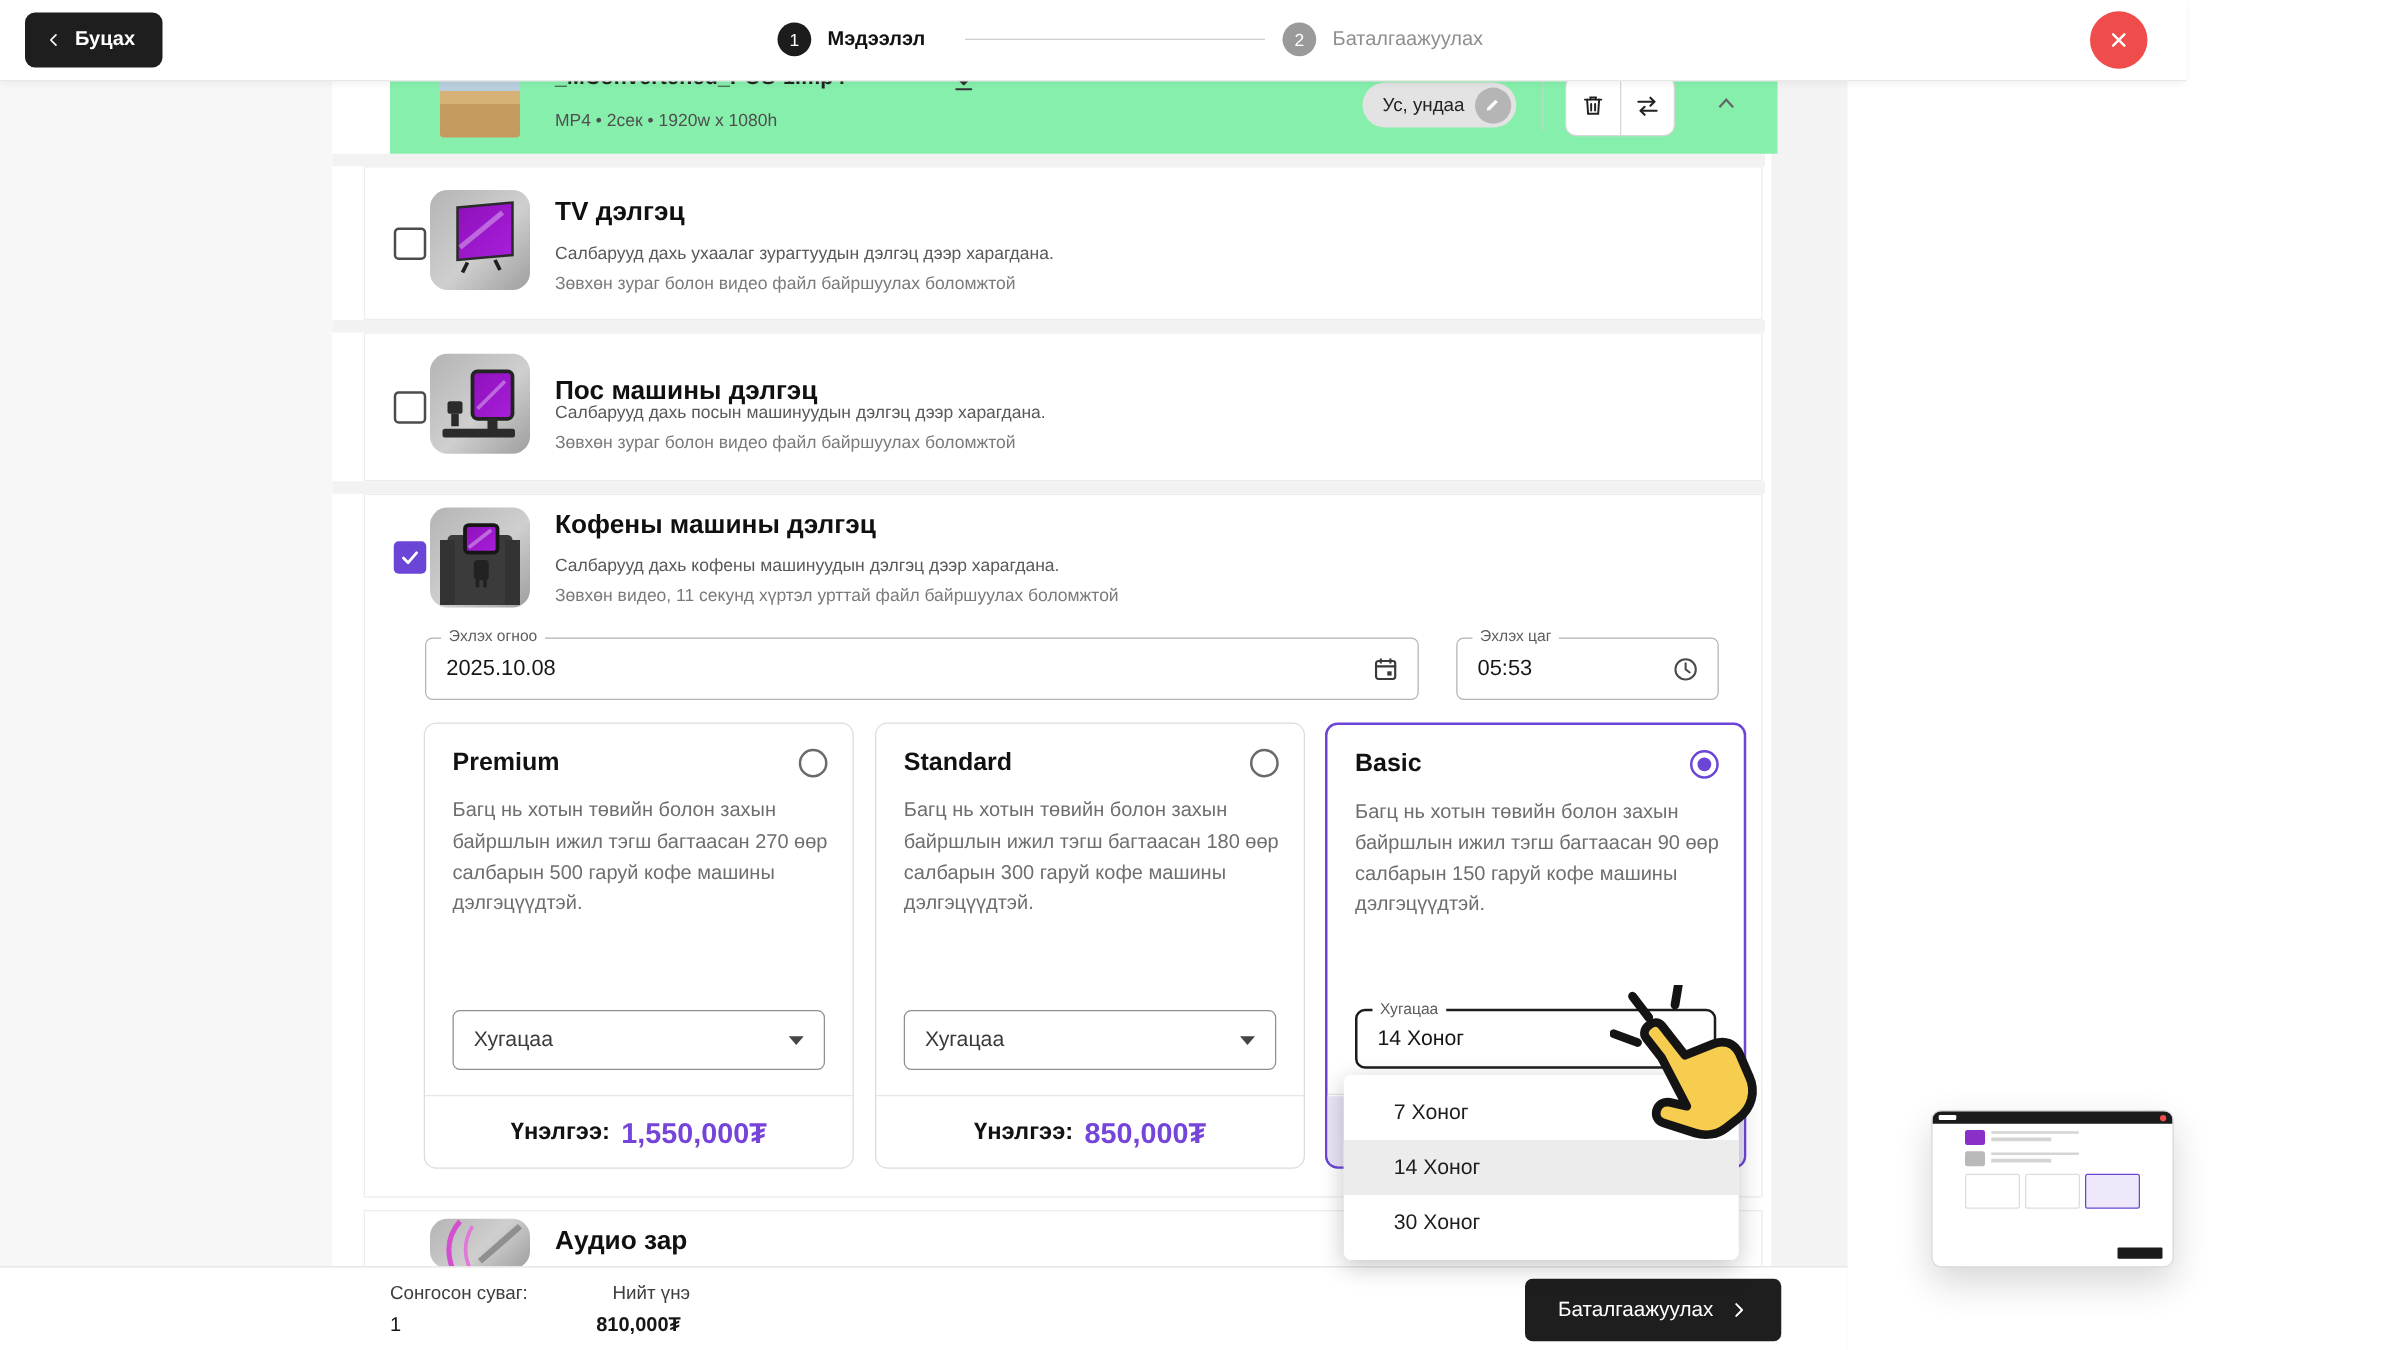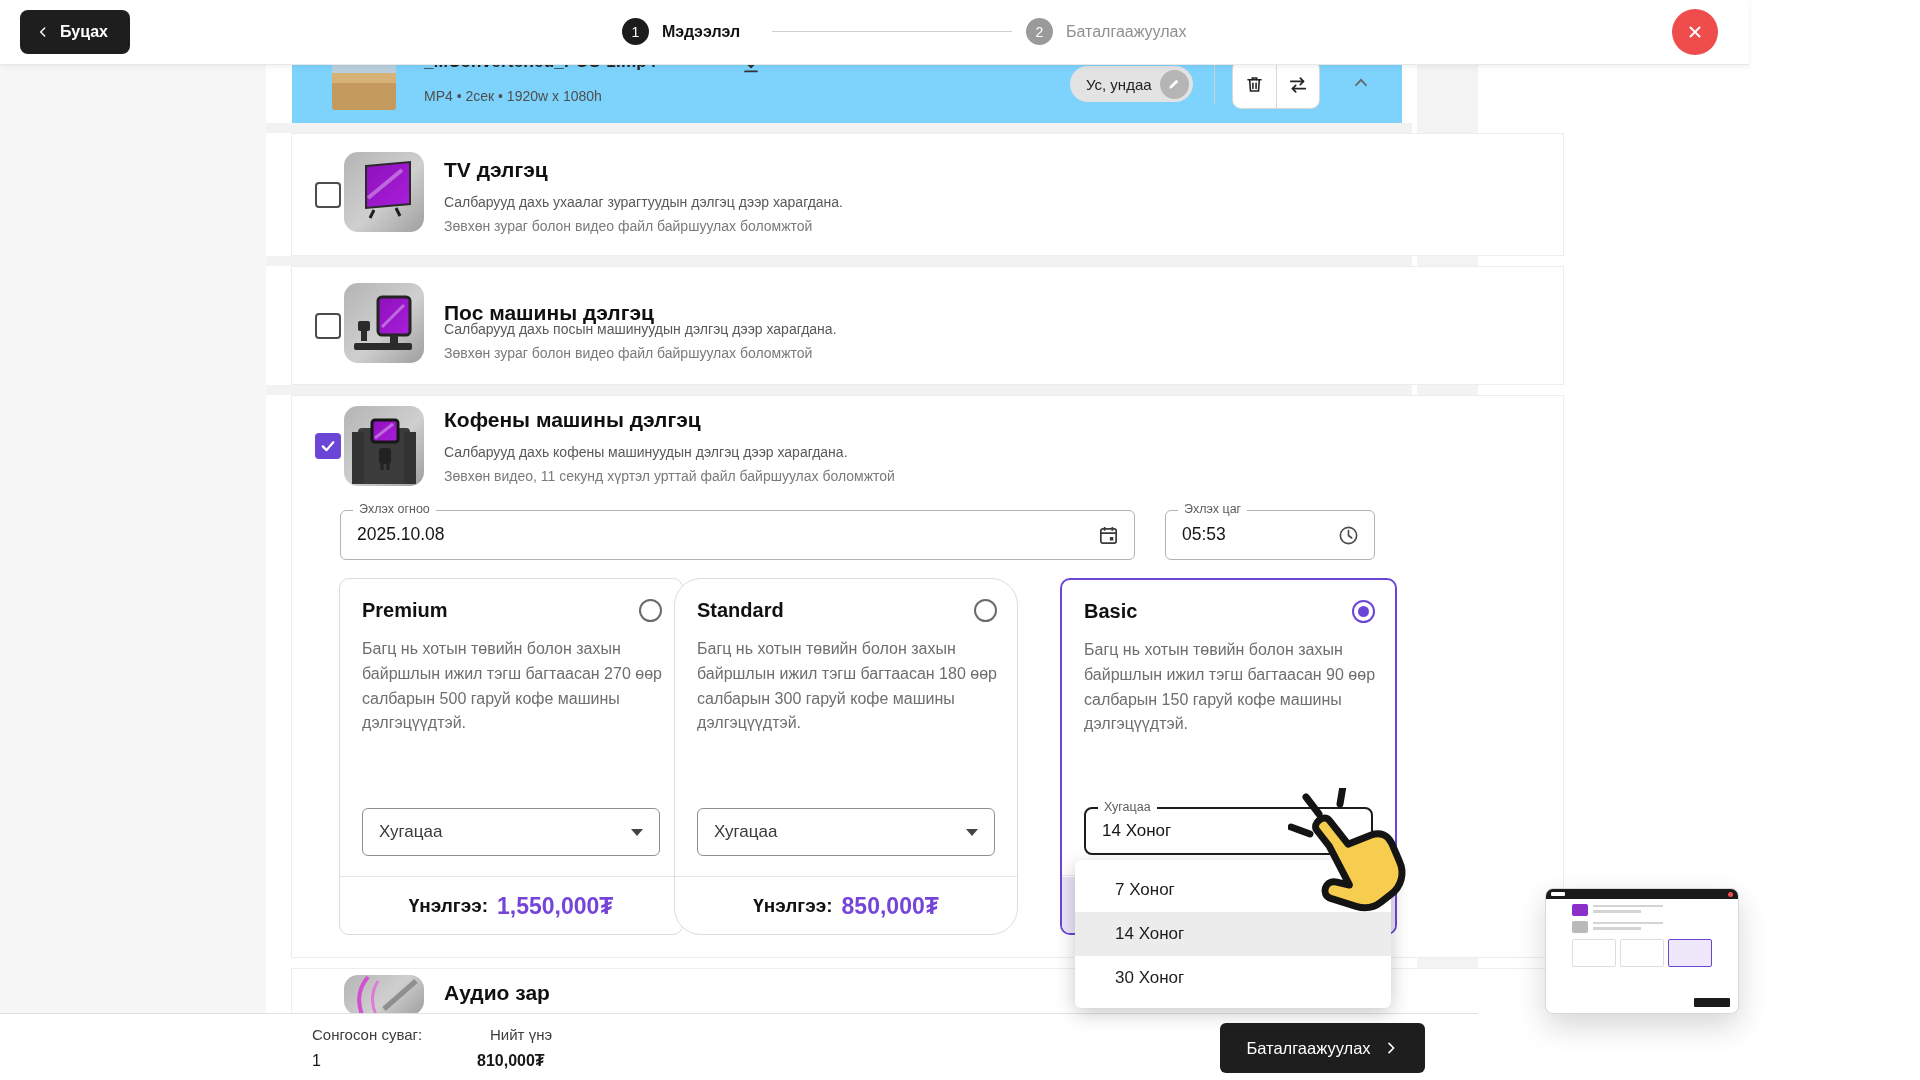--- a/index.html
+++ b/index.html
@@ -20,38 +20,38 @@
   .step-circle{width:27px;height:27px;border-radius:50%;display:flex;align-items:center;justify-content:center;
                color:#fff;font-size:14px;}
   .step1{left:622px;top:18px;background:#1c1c1c;}
   .step2{left:1026px;top:18px;background:#9a9a9a;}
   .step-label{top:23px;font-size:16px;}
   .step-line{left:772px;top:31px;width:240px;height:0;border-top:1.5px solid #cfcfcf;}
   .close-btn{left:1672px;top:9px;width:46px;height:46px;border-radius:50%;background:#ef4c4c;
              display:flex;align-items:center;justify-content:center;}
 
   
-  .file-row{left:292px;top:40px;width:1110px;height:83px;background:#7dd3fc;z-index:5;}
+  .file-row{left:312px;top:40px;width:1110px;height:83px;background:#86efac;z-index:5;}
   .file-thumb{left:40px;top:10px;width:64px;height:60px;border-radius:3px;
               background:linear-gradient(#b9cfdd 0 38%,#d7b277 38% 55%,#c49a5e 55% 100%);}
   .file-name{left:132px;top:12px;font-size:17px;font-weight:bold;color:#222;letter-spacing:.2px;}
   .file-meta{left:132px;top:48px;font-size:14px;color:#4f4f4f;}
   .tag-pill{left:778px;top:26px;height:36px;background:#e3e3e3;border-radius:18px;
             display:flex;align-items:center;gap:8px;padding:0 4px 0 16px;font-size:15px;color:#222;}
   .pill-edit{width:29px;height:29px;border-radius:50%;background:#b5b5b5;display:flex;align-items:center;justify-content:center;}
   .vdivider{left:922px;top:24px;width:0;height:40px;border-left:1px solid #cfcfcf;}
   .icon-group{left:940px;top:20px;width:86px;height:47px;background:#fff;border:1px solid #d7d7d7;border-radius:9px;
               display:flex;}
   .icon-cell{width:43px;display:flex;align-items:center;justify-content:center;}
   .icon-cell:first-child{border-right:1px solid #d7d7d7;}
   .collapse-btn{left:1052px;top:26px;width:34px;height:34px;display:flex;align-items:center;justify-content:center;}
 
   
   .gapstrip{left:266px;width:1146px;height:10px;background:#f2f2f2;}
-  .row{left:291px;width:1273px;background:#fff;border:1px solid #ededed;box-sizing:border-box;}
+  .row{left:291px;width:1119px;background:#fff;border:1px solid #ededed;box-sizing:border-box;}
   .chk{left:23px;width:26px;height:26px;border:2px solid #4c4c4c;border-radius:4px;background:#fff;box-sizing:border-box;}
   .chk.checked{border:none;background:#6b46d6;display:flex;align-items:center;justify-content:center;}
   .chn-img{left:52px;width:80px;height:80px;border-radius:14px;
            background:linear-gradient(135deg,#b4b4b4,#cfcfcf 55%,#9e9e9e);overflow:hidden;}
   .chn-title{left:152px;font-size:21px;font-weight:bold;color:#101010;}
   .chn-desc{left:152px;font-size:14px;color:#595959;}
   .chn-note{left:152px;font-size:14px;color:#7a7a7a;}
 
   
   .field{border:1px solid #b3b3b3;border-radius:6px;background:#fff;box-sizing:border-box;}
@@ -270,21 +270,21 @@
       <span>Хугацаа</span>
       <span class="caret"></span>
     </div>
     <div class="card-divider"></div>
     <div class="price-row">
       <span class="price-label">Үнэлгээ:</span>
       <span class="price-value">1,550,000₮</span>
     </div>
   </div>
 
-  <div class="abs card" style="left:674px;border-radius:27px;">
+  <div class="abs card" style="left:700px;">
     <span class="card-title">Standard</span>
     <span class="radio"></span>
     <p class="card-desc">Багц нь хотын төвийн болон захын байршлын ижил тэгш багтаасан 180 өөр салбарын 300 гаруй кофе машины дэлгэцүүдтэй.</p>
     <div class="select">
       <span>Хугацаа</span>
       <span class="caret"></span>
     </div>
     <div class="card-divider"></div>
     <div class="price-row">
       <span class="price-label">Үнэлгээ:</span>

